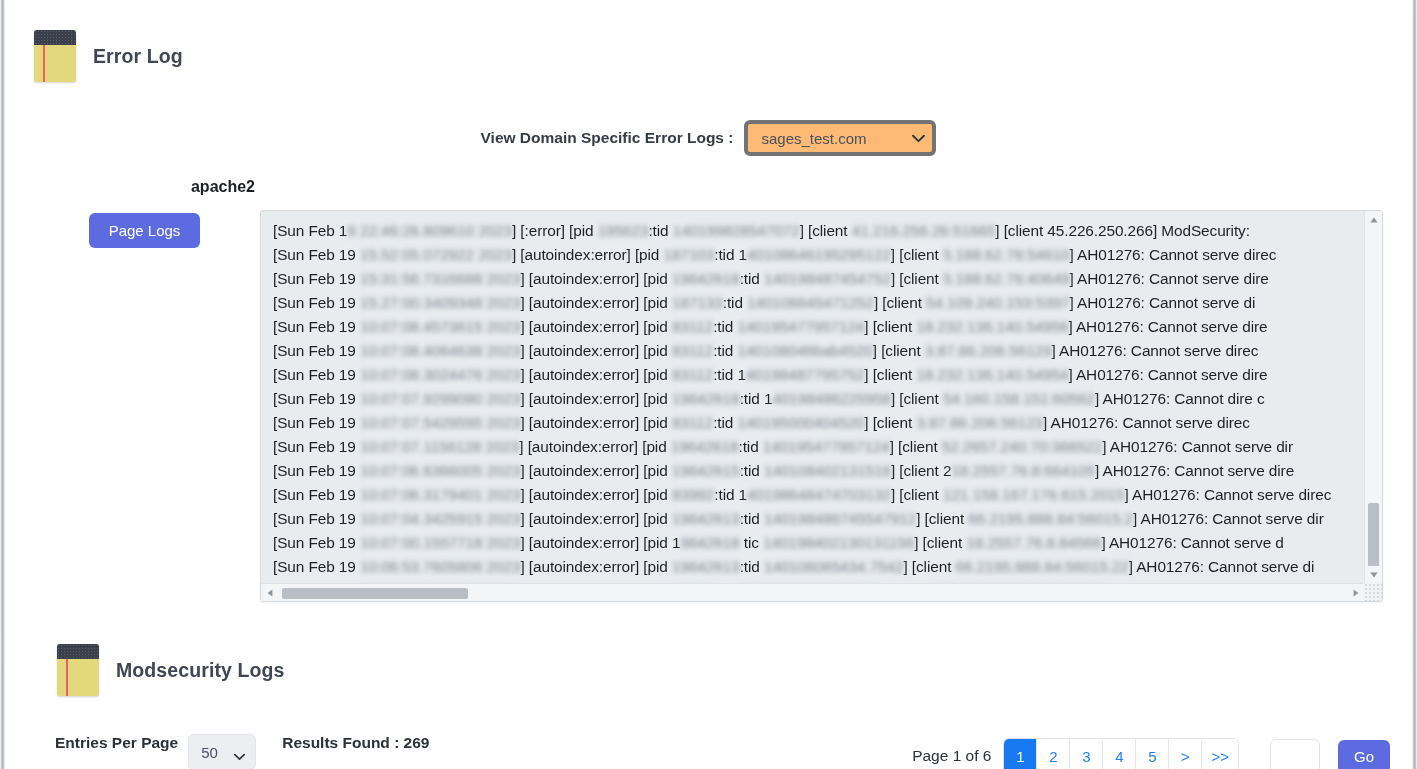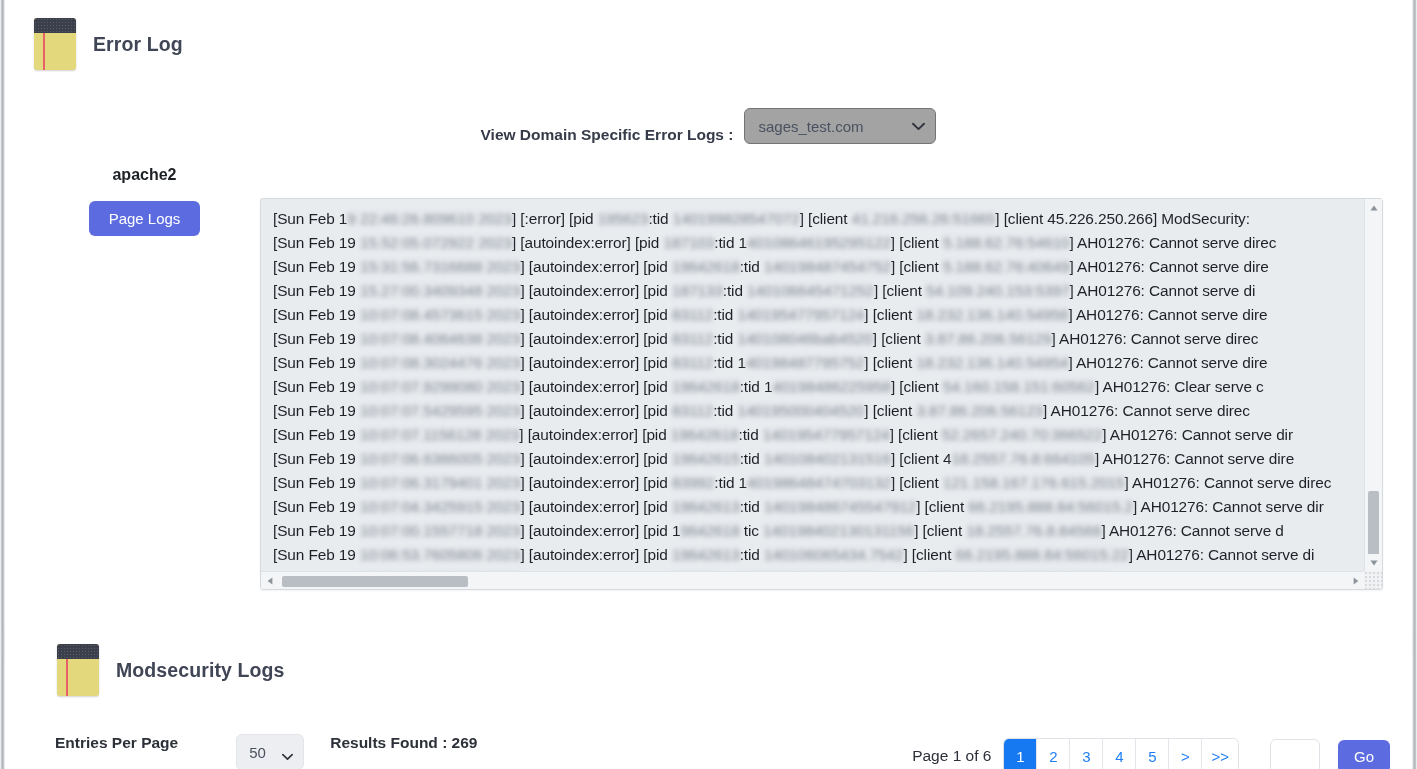--- a/index.html
+++ b/index.html
@@ -25,21 +25,21 @@
   .edge-rail-right { right: 0;
     background: linear-gradient(to right,#ffffff 0%,#b4b9bf 40%,#aeb3b9 60%,#ffffff 100%); }
 
   .card {
     position: absolute;
     left: 5px; right: 5px;
     background: #ffffff;
     border-bottom: 1px solid #e3e6ea;
     box-shadow: 0 1px 2px rgba(16,24,40,.04);
   }
-  #card-error-log { top: 0; height: 658px; }
+  #card-error-log { top: 12px; height: 658px; }
   #card-modsec   { top: 626px; height: 172px; border-bottom: none; padding-left: 23px; }
 
   .card-header {
     display: flex; align-items: center;
     padding: 18px 0 0 29px;
     gap: 17px;
   }
   .notepad-icon {
     position: relative;
     width: 42px; height: 52px;
@@ -61,35 +61,35 @@
   }
   .card-title {
     font-size: 19.5px;
     font-weight: bold;
     color: #404655;
     letter-spacing: .1px;
   }
 
   
   .domain-row {
-    display: flex; align-items: flex-end; justify-content: center;
+    display: flex; align-items: center; justify-content: center;
     gap: 11px;
     margin-top: 38px;
   }
   .domain-label {
     font-size: 15.5px; font-weight: bold; color: #363b49;
   }
   .domain-select {
     appearance: none; -webkit-appearance: none;
     width: 192px; height: 36px;
     padding: 0 30px 0 13px;
     font-size: 15px; color: #4a5160;
     font-family: "Liberation Sans", sans-serif;
-    background: #a3a3a3;
-    border: 1px solid #737373;
+    background: #fdba74;
+    border: 4px solid #737373;
     border-radius: 6px;
     outline: none;
     cursor: pointer;
   }
   .select-wrap { position: relative; display: inline-block; }
   .select-wrap .chevron {
     position: absolute; right: 11px; top: 50%;
     transform: translateY(-50%);
     pointer-events: none;
     color: #30343d;
@@ -104,20 +104,21 @@
   }
   .log-left {
     width: 221px;
     flex: 0 0 221px;
     padding-top: 8px;
     text-align: center;
   }
   .server-name {
     font-size: 16px; font-weight: bold; color: #1d2025;
     margin: 0 0 17px 0;
+    text-align: right;
   }
   .btn-clear {
     display: inline-block;
     background: #5c6ce0;
     color: #ffffff;
     border: none;
     border-radius: 6px;
     font-size: 15px;
     font-family: "Liberation Sans", sans-serif;
     padding: 0 20px;
@@ -223,21 +224,20 @@
     appearance: none; -webkit-appearance: none;
     width: 68px; height: 36px;
     padding: 0 24px 0 12px;
     font-size: 15px; color: #4a5160;
     font-family: "Liberation Sans", sans-serif;
     background: #eceef1;
     border: 1px solid #e2e5e9;
     border-radius: 6px;
     cursor: pointer;
     outline: none;
-    margin-left: 48px;
   }
   .results-found {
     font-size: 15.5px; font-weight: bold; color: #2b3039;
     margin-left: 26px;
   }
   .pager-area {
     margin-left: auto;
     display: flex; align-items: center; gap: 0;
   }
   .page-of {
@@ -329,24 +329,24 @@
 
       <div class="log-pane-outer">
         <div class="log-pane" id="log-pane">
             <div class="log-line"><span>[Sun Feb 1</span><span class="blur">9 22:46:26.809610 2023</span><span>] [:error] [pid </span><span class="blur">195623</span><span>:tid </span><span class="blur">140199828547072</span><span>] [client </span><span class="blur">41.216.256.26:51665</span><span>] [client 45.226.250.266] ModSecurity:</span></div>
             <div class="log-line"><span>[Sun Feb 19 </span><span class="blur">15.52:05.072922 2023</span><span>] [autoindex:error] [pid </span><span class="blur">187103</span><span>:tid 1</span><span class="blur">40108646195295122</span><span>] [client </span><span class="blur">5.188.62.76:54610</span><span>] AH01276: Cannot serve direc</span></div>
             <div class="log-line"><span>[Sun Feb 19 </span><span class="blur">15:31:56.7316688 2023</span><span>] [autoindex:error] [pid </span><span class="blur">19642618</span><span>:tid </span><span class="blur">140198487454752</span><span>] [client </span><span class="blur">5.188.62.76:40649</span><span>] AH01276: Cannot serve dire</span></div>
             <div class="log-line"><span>[Sun Feb 19 </span><span class="blur">15.27:00.3409348 2023</span><span>] [autoindex:error] [pid </span><span class="blur">187133</span><span>:tid </span><span class="blur">140106645471252</span><span>] [client </span><span class="blur">54.109.240.153:5397</span><span>] AH01276: Cannot serve di</span></div>
             <div class="log-line"><span>[Sun Feb 19 </span><span class="blur">10:07:08.4573615 2023</span><span>] [autoindex:error] [pid </span><span class="blur">83112</span><span>:tid </span><span class="blur">140195477957124</span><span>] [client </span><span class="blur">18.232.136.140.54956</span><span>] AH01276: Cannot serve dire</span></div>
             <div class="log-line"><span>[Sun Feb 19 </span><span class="blur">10:07:08.4064638 2023</span><span>] [autoindex:error] [pid </span><span class="blur">83112</span><span>:tid </span><span class="blur">140108046bab4520</span><span>] [client </span><span class="blur">3.87.86.206.56129</span><span>] AH01276: Cannot serve direc</span></div>
             <div class="log-line"><span>[Sun Feb 19 </span><span class="blur">10:07:08.3024476 2023</span><span>] [autoindex:error] [pid </span><span class="blur">83112</span><span>:tid 1</span><span class="blur">40198487795752</span><span>] [client </span><span class="blur">18.232.136.140.54954</span><span>] AH01276: Cannot serve dire</span></div>
-            <div class="log-line"><span>[Sun Feb 19 </span><span class="blur">10:07:07.9299080 2023</span><span>] [autoindex:error] [pid </span><span class="blur">19642618</span><span>:tid 1</span><span class="blur">40198486225958</span><span>] [client </span><span class="blur">54.160.158.151:60562</span><span>] AH01276: Clear serve c</span></div>
+            <div class="log-line"><span>[Sun Feb 19 </span><span class="blur">10:07:07.9299080 2023</span><span>] [autoindex:error] [pid </span><span class="blur">19642618</span><span>:tid 1</span><span class="blur">40198486225958</span><span>] [client </span><span class="blur">54.160.158.151:60562</span><span>] AH01276: Cannot dire c</span></div>
             <div class="log-line"><span>[Sun Feb 19 </span><span class="blur">10:07:07.5429595 2023</span><span>] [autoindex:error] [pid </span><span class="blur">83112</span><span>:tid </span><span class="blur">140195000404520</span><span>] [client </span><span class="blur">3.87.86.206.56123</span><span>] AH01276: Cannot serve direc</span></div>
             <div class="log-line"><span>[Sun Feb 19 </span><span class="blur">10:07:07.1156128 2023</span><span>] [autoindex:error] [pid </span><span class="blur">19642618</span><span>:tid </span><span class="blur">140195477957124</span><span>] [client </span><span class="blur">52.2657.240.70:366522</span><span>] AH01276: Cannot serve dir</span></div>
-            <div class="log-line"><span>[Sun Feb 19 </span><span class="blur">10:07:06.6366005 2023</span><span>] [autoindex:error] [pid </span><span class="blur">19642615</span><span>:tid </span><span class="blur">140108402131516</span><span>] [client 4</span><span class="blur">18.2557.76.8:664105</span><span>] AH01276: Cannot serve dire</span></div>
+            <div class="log-line"><span>[Sun Feb 19 </span><span class="blur">10:07:06.6366005 2023</span><span>] [autoindex:error] [pid </span><span class="blur">19642615</span><span>:tid </span><span class="blur">140108402131516</span><span>] [client 2</span><span class="blur">18.2557.76.8:664105</span><span>] AH01276: Cannot serve dire</span></div>
             <div class="log-line"><span>[Sun Feb 19 </span><span class="blur">10:07:06.3179401 2023</span><span>] [autoindex:error] [pid </span><span class="blur">83992</span><span>:tid 1</span><span class="blur">40198648474703132</span><span>] [client </span><span class="blur">121.158.167.176.615.2015</span><span>] AH01276: Cannot serve direc</span></div>
             <div class="log-line"><span>[Sun Feb 19 </span><span class="blur">10:07:04.3425915 2023</span><span>] [autoindex:error] [pid </span><span class="blur">19642613</span><span>:tid </span><span class="blur">140198486745547912</span><span>] [client </span><span class="blur">66.2195.888.84:56015.2</span><span>] AH01276: Cannot serve dir</span></div>
             <div class="log-line"><span>[Sun Feb 19 </span><span class="blur">10:07:00.1557718 2023</span><span>] [autoindex:error] [pid 1</span><span class="blur">9642618</span><span> tic </span><span class="blur">140198402130131156</span><span>] [client </span><span class="blur">18.2557.76.8.84566</span><span>] AH01276: Cannot serve d</span></div>
             <div class="log-line"><span>[Sun Feb 19 </span><span class="blur">10:06:53.7605806 2023</span><span>] [autoindex:error] [pid </span><span class="blur">19642613</span><span>:tid </span><span class="blur">140106065434.7542</span><span>] [client </span><span class="blur">66.2195.888.84:56015.22</span><span>] AH01276: Cannot serve di</span></div>
             <div class="log-line"><span>[Sun Feb 19 </span><span class="blur">10:06:46.0264950 2023</span><span>] [autoindex:error] [pid </span><span class="blur">83992</span><span>:tid </span><span class="blur">140198646195.2152</span><span>] [client </span><span class="blur">113.145.168.2565.546656</span><span>] AH01276: Cannot serve di</span></div>
           </div>
 
         <div class="vscroll">
           <div class="arrow up">
             <svg width="8" height="6" viewBox="0 0 8 6" aria-hidden="true">

